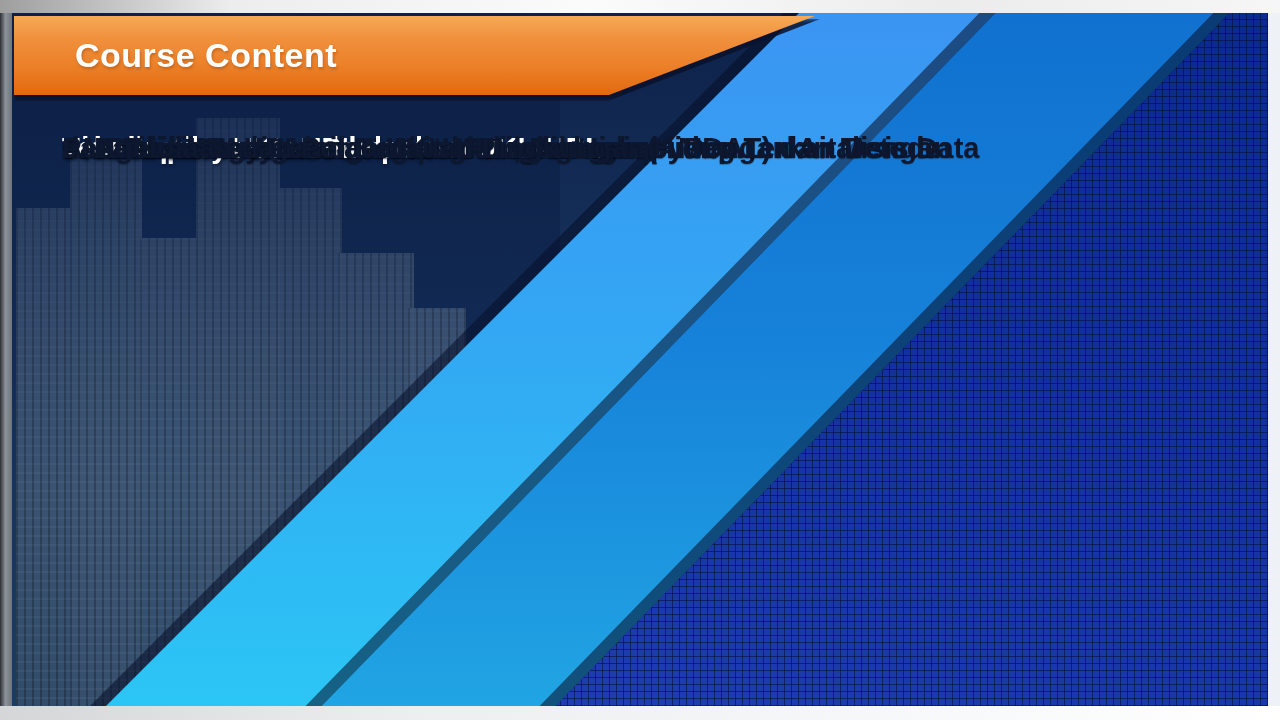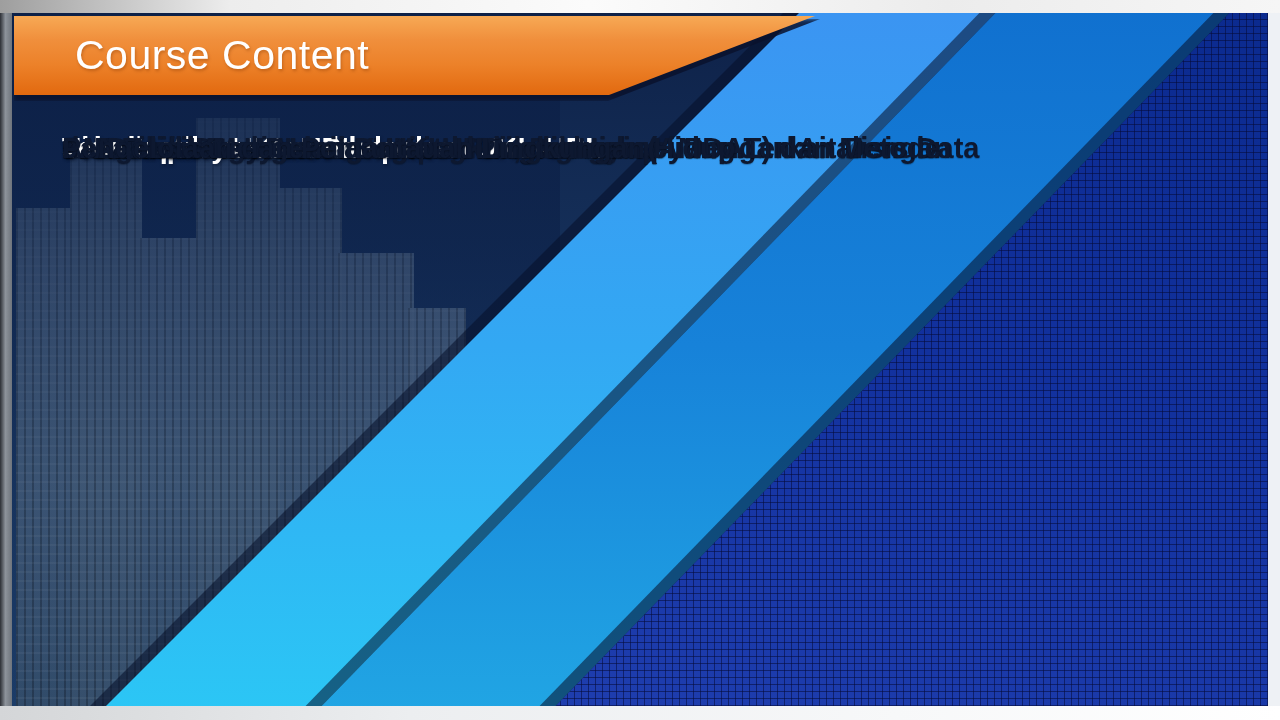--- a/index.html
+++ b/index.html
@@ -41,21 +41,21 @@
         linear-gradient(195deg,var(--grid_dark,#0b2a8e) 0%,#12319e 42%,var(--grid_light,#2342b5) 100%);
         clip-path:polygon(1242px 0,1280px 0,1280px 720px,542px 720px);}
 
   
   .banner-shadow{left:14px;top:19px;width:816px;height:82px;background:rgba(9,18,45,.85);
         clip-path:polygon(0 0,806px 0,594px 100%,0 100%);filter:blur(2px);}
   .banner{left:14px;top:16px;width:812px;height:79px;
         background:linear-gradient(180deg,#f7a955 0%,var(--banner_top,#f08f3c) 30%,#ec8129 62%,var(--banner_bottom,#e2690f) 100%);
         clip-path:polygon(0 0,801px 0,595px 100%,0 100%);}
   .banner-title{position:absolute;left:61px;top:0;height:79px;line-height:79px;
-        color:#fff;font-size:41px;font-weight:normal;letter-spacing:.5px;
+        color:#fff;font-size:34px;font-weight:bold;letter-spacing:.5px;
         text-shadow:1px 2px 3px rgba(120,50,0,.35);white-space:nowrap;}
 
   
   .content{left:62px;top:126px;width:1072px;color:var(--text_dark,#0d1830);
         font-size:29px;font-weight:bold;}
   .content .line{position:relative;display:block;height:45px;line-height:45px;white-space:nowrap;
         text-shadow:0 1px 1px rgba(0,0,0,.25);}
   .content .just{text-align:justify;text-align-last:justify;text-justify:inter-word;}
   .content .bullet{display:flex;align-items:center;color:var(--text_light,#ffffff);
         text-shadow:1px 2px 3px rgba(8,18,40,.55);}

